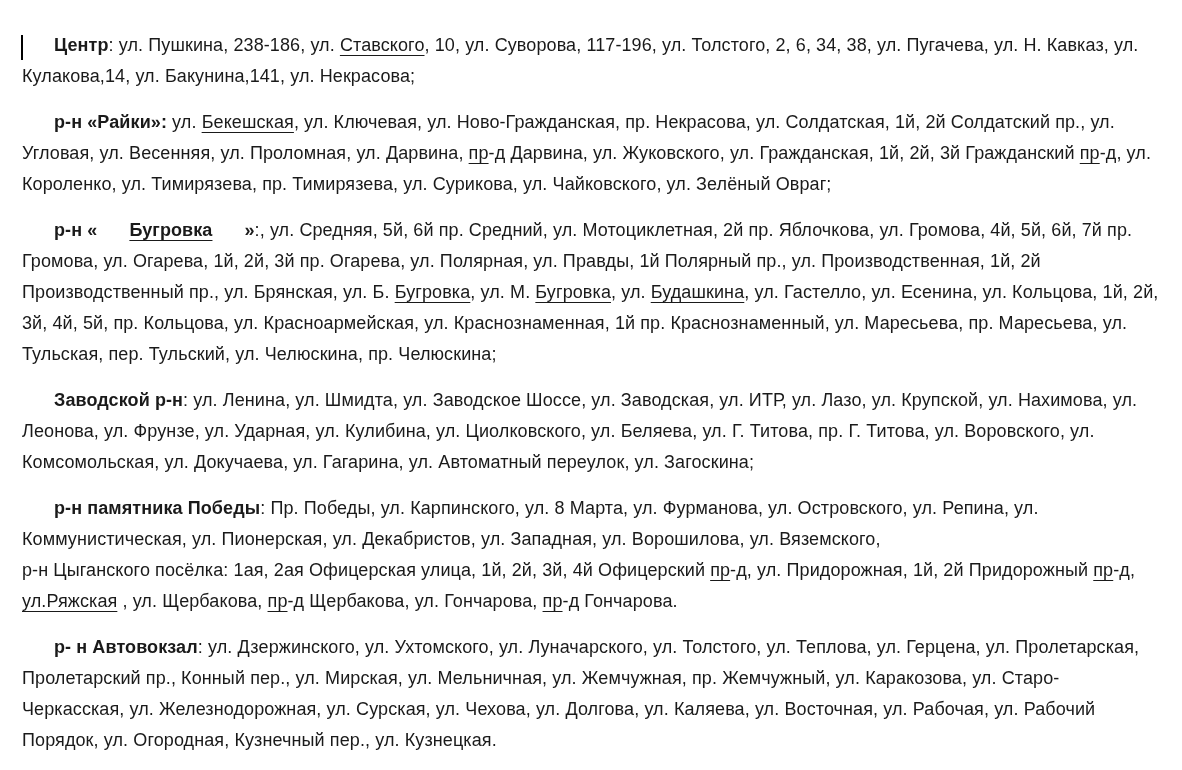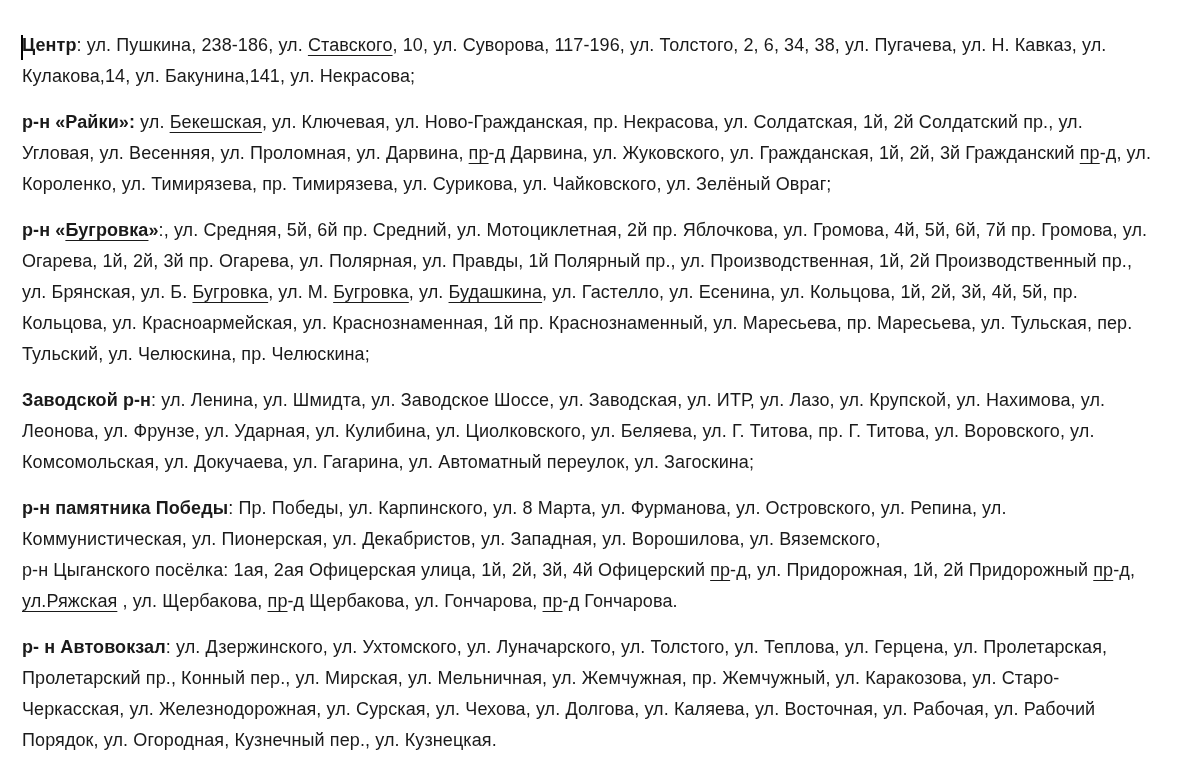--- a/index.html
+++ b/index.html
@@ -21,20 +21,21 @@
     padding: 30px 22px 0 22px;
   }
   .para {
     font-size: 18px;
     line-height: 31px;
     margin: 0 0 15px 0;
     letter-spacing: 0.1px;
   }
   .bold {
     font-weight: bold;
+    margin-left: 32px;
   }
   .misspelled {
     text-decoration-line: underline;
     text-decoration-style: wavy;
     text-decoration-color: #e60000;
     text-decoration-thickness: 1px;
     text-underline-offset: 4px;
     text-decoration-skip-ink: none;
     text-decoration: underline;
   }

